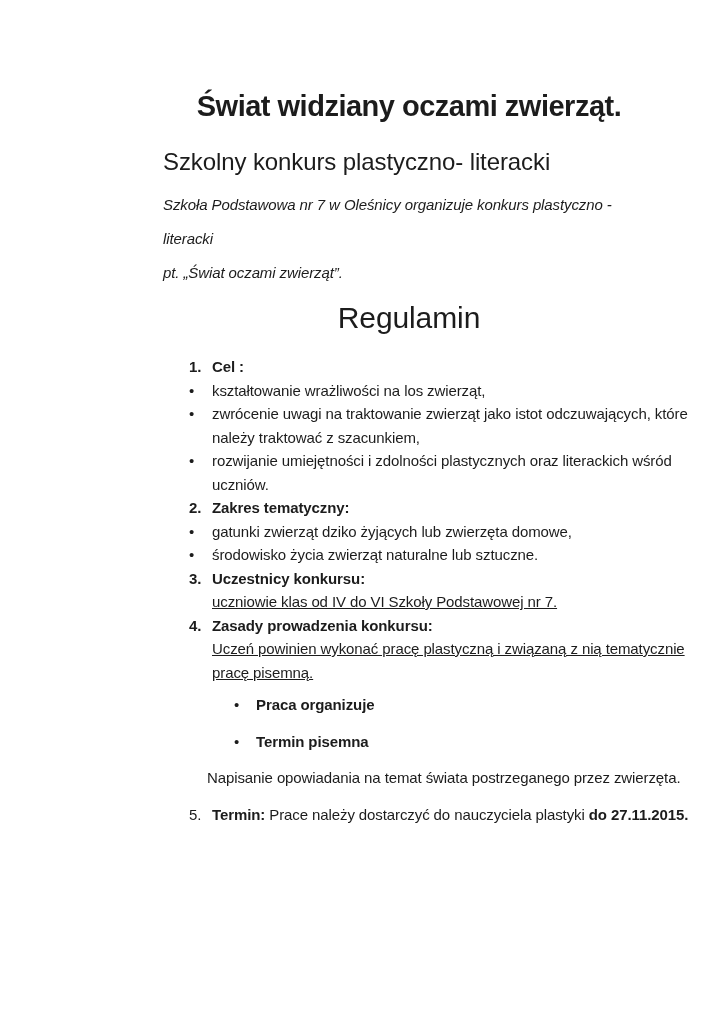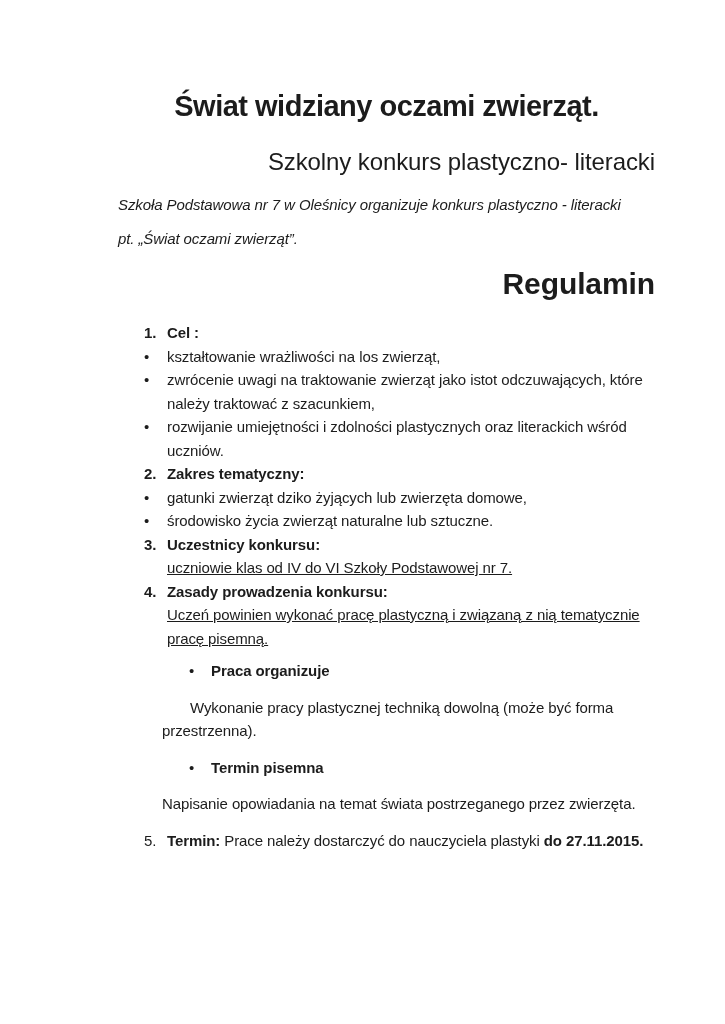--- a/index.html
+++ b/index.html
@@ -7,48 +7,48 @@
     position: relative;
     width: 725px;
     height: 1024px;
     margin: 0 auto;
     background: #ffffff;
     overflow: hidden;
     font-family: "Liberation Sans", sans-serif;
     color: #1c1c1c;
     letter-spacing: -0.1px;
   }
-  .content { padding: 86px 70px 0 118px; }
+  .content { padding: 86px 70px 0 118px; margin-left: 45px; }
 
   .title {
     font-size: 29px;
     font-weight: 700;
     line-height: 40px;
     text-align: center;
     letter-spacing: -0.5px;
     margin: 0;
   }
   .subtitle {
     font-size: 24px;
     font-weight: 400;
     line-height: 32px;
-    text-align: right;
+    text-align: left;
     margin: 20px 0 0 0;
   }
   .intro { margin-top: 10px; font-style: italic; }
   .intro p {
     font-size: 15px;
     line-height: 34px;
     margin: 0;
   }
   .heading2 {
     font-size: 30px;
-    font-weight: 700;
+    font-weight: 400;
     line-height: 40px;
-    text-align: right;
+    text-align: center;
     margin: 8px 0 0 0;
   }
 
   .list {
     margin-top: 17px;
     padding-left: 26px;
     font-size: 15px;
     line-height: 23.5px;
     width: 527px;
   }
@@ -112,21 +112,20 @@
         <div class="plain">uczniowie klas od IV do VI Szkoły Podstawowej nr 7.</div>
         <div class="row num-row bold">
           <span class="marker">4.</span>
           <span class="text">Zasady prowadzenia konkursu:</span>
         </div>
         <div class="plain">Uczeń powinien wykonać pracę plastyczną i związaną z nią tematycznie pracę pisemną.</div>
         <div class="row sub">
           <span class="marker">•</span>
           <span class="text bold">Praca organizuje</span>
         </div>
-        <div class="para indent-first">Wykonanie pracy plastycznej techniką dowolną (może być forma przestrzenna).</div>
         <div class="row sub">
           <span class="marker">•</span>
           <span class="text bold">Termin pisemna</span>
         </div>
         <div class="para">Napisanie opowiadania na temat świata postrzeganego przez zwierzęta.</div>
         <div class="row num-row rich">
           <span class="marker">5.</span>
           <span class="text"><span class="bold">Termin:</span><span> Prace należy dostarczyć do nauczyciela plastyki </span><span class="bold">do 27.11.2015.</span></span>
         </div>
       </div>

